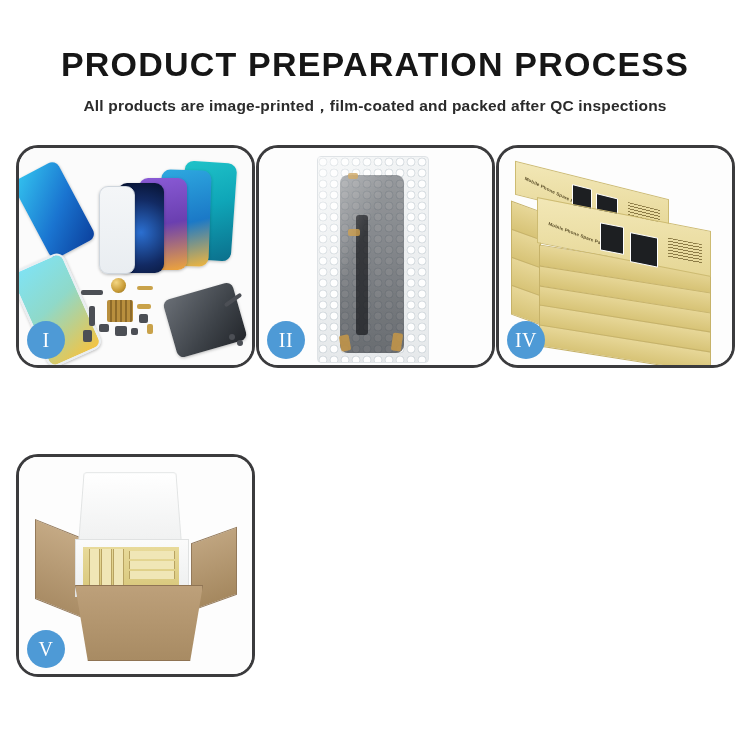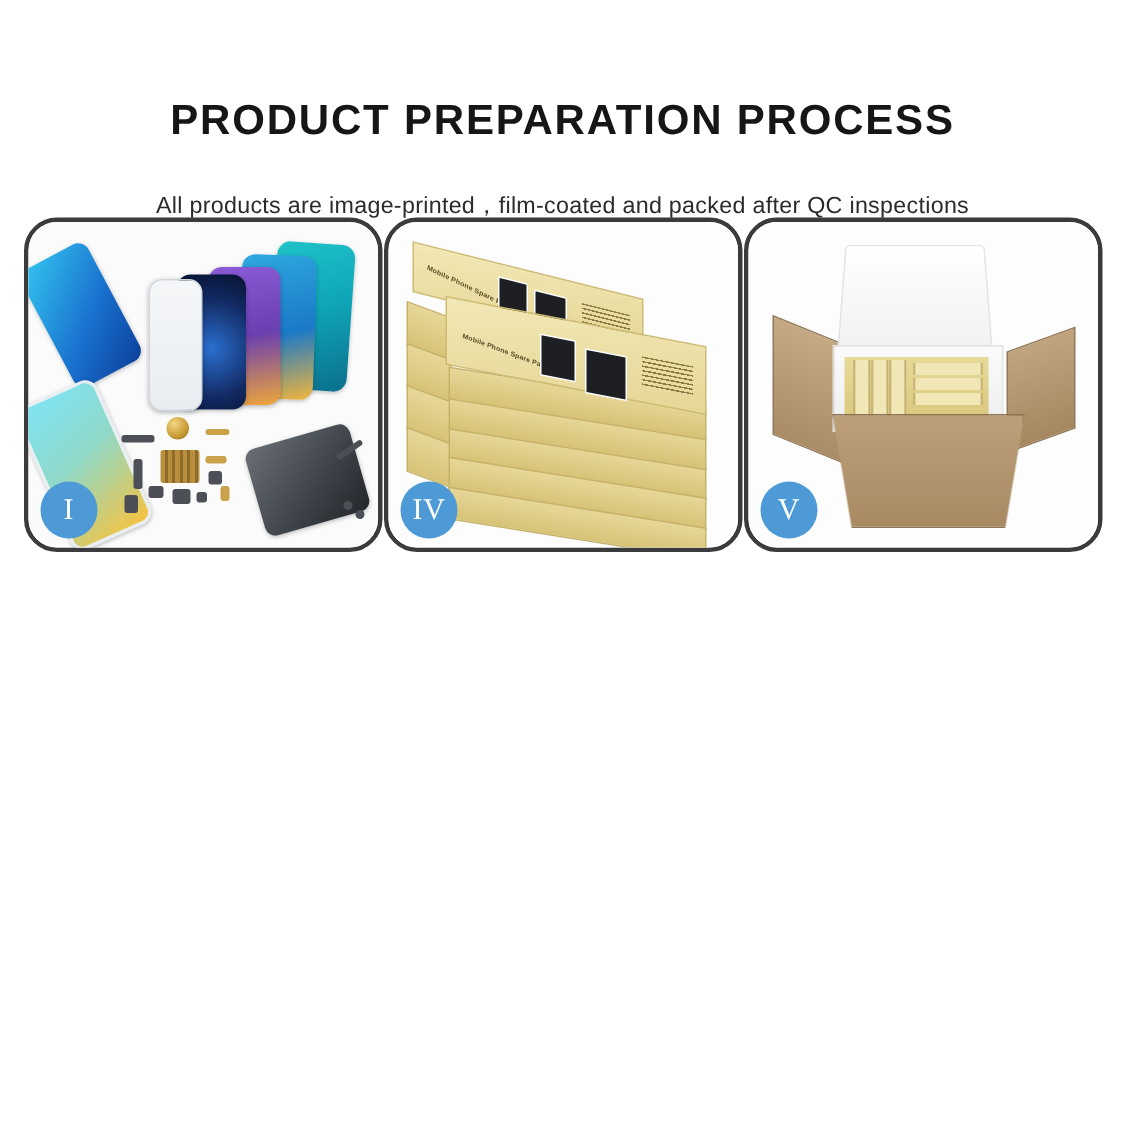--- a/index.html
+++ b/index.html
@@ -18,35 +18,35 @@
 
   
   .header {
     position: absolute;
     left: 0;
     top: 0;
     width: 750px;
     text-align: center;
   }
   .title {
-    margin: 16px;
+    margin: 0;
     padding-top: 42px;
-    font-size: 28px;
+    font-size: 34px;
     line-height: 44px;
     font-weight: 700;
     letter-spacing: 1.2px;
     color: #161616;
     font-family: "Liberation Sans", sans-serif;
   }
   .subtitle {
     margin: 0;
     padding-top: 10px;
     font-size: 15.5px;
     line-height: 20px;
-    font-weight: 400;
+    font-weight: 700;
     letter-spacing: 0.2px;
     color: #2b2b2b;
   }
 
   
   .grid {
     position: absolute;
     left: 16px;
     top: 145px;
     width: 719px;
@@ -366,20 +366,36 @@
         <div class="part" style="left:112px; top:180px; width:7px; height:7px;"></div>
         <div class="part part-gold" style="left:128px; top:176px; width:6px; height:10px;"></div>
         <div class="part" style="left:204px; top:150px; width:20px; height:4px; transform:rotate(-35deg);"></div>
         <div class="part" style="left:210px; top:186px; width:6px; height:6px; border-radius:50%;"></div>
         <div class="part" style="left:218px; top:192px; width:6px; height:6px; border-radius:50%;"></div>
       </div>
     </div>
     <div class="badge">I</div>
   </div>
 
+  <div class="panel">
+    <div class="panel-inner">
+      <div class="art">
+        <div class="bw-pouch">
+          <div class="bw-item"></div>
+          <div class="bw-flex"></div>
+          <div class="bw-conn" style="left:30px; top:16px; width:10px; height:6px;"></div>
+          <div class="bw-conn" style="left:30px; top:72px; width:12px; height:7px;"></div>
+          <div class="bw-conn" style="left:22px; top:178px; width:10px; height:16px; transform:rotate(-10deg);"></div>
+          <div class="bw-conn" style="left:74px; top:176px; width:10px; height:18px; transform:rotate(8deg);"></div>
+          <div class="bw-sheen"></div>
+        </div>
+      </div>
+    </div>
+    <div class="badge">II</div>
+  </div>
 
 
   <div class="panel">
     <div class="panel-inner">
       <div class="art">
 
         <div class="stack-side" style="left:12px; top:58px; width:28px; height:28px; transform:skewY(20deg);"></div>
         <div class="stack-side" style="left:12px; top:86px; width:28px; height:28px; transform:skewY(20deg);"></div>
         <div class="stack-side" style="left:12px; top:114px; width:28px; height:28px; transform:skewY(20deg);"></div>
         <div class="stack-side" style="left:12px; top:142px; width:28px; height:28px; transform:skewY(20deg);"></div>

